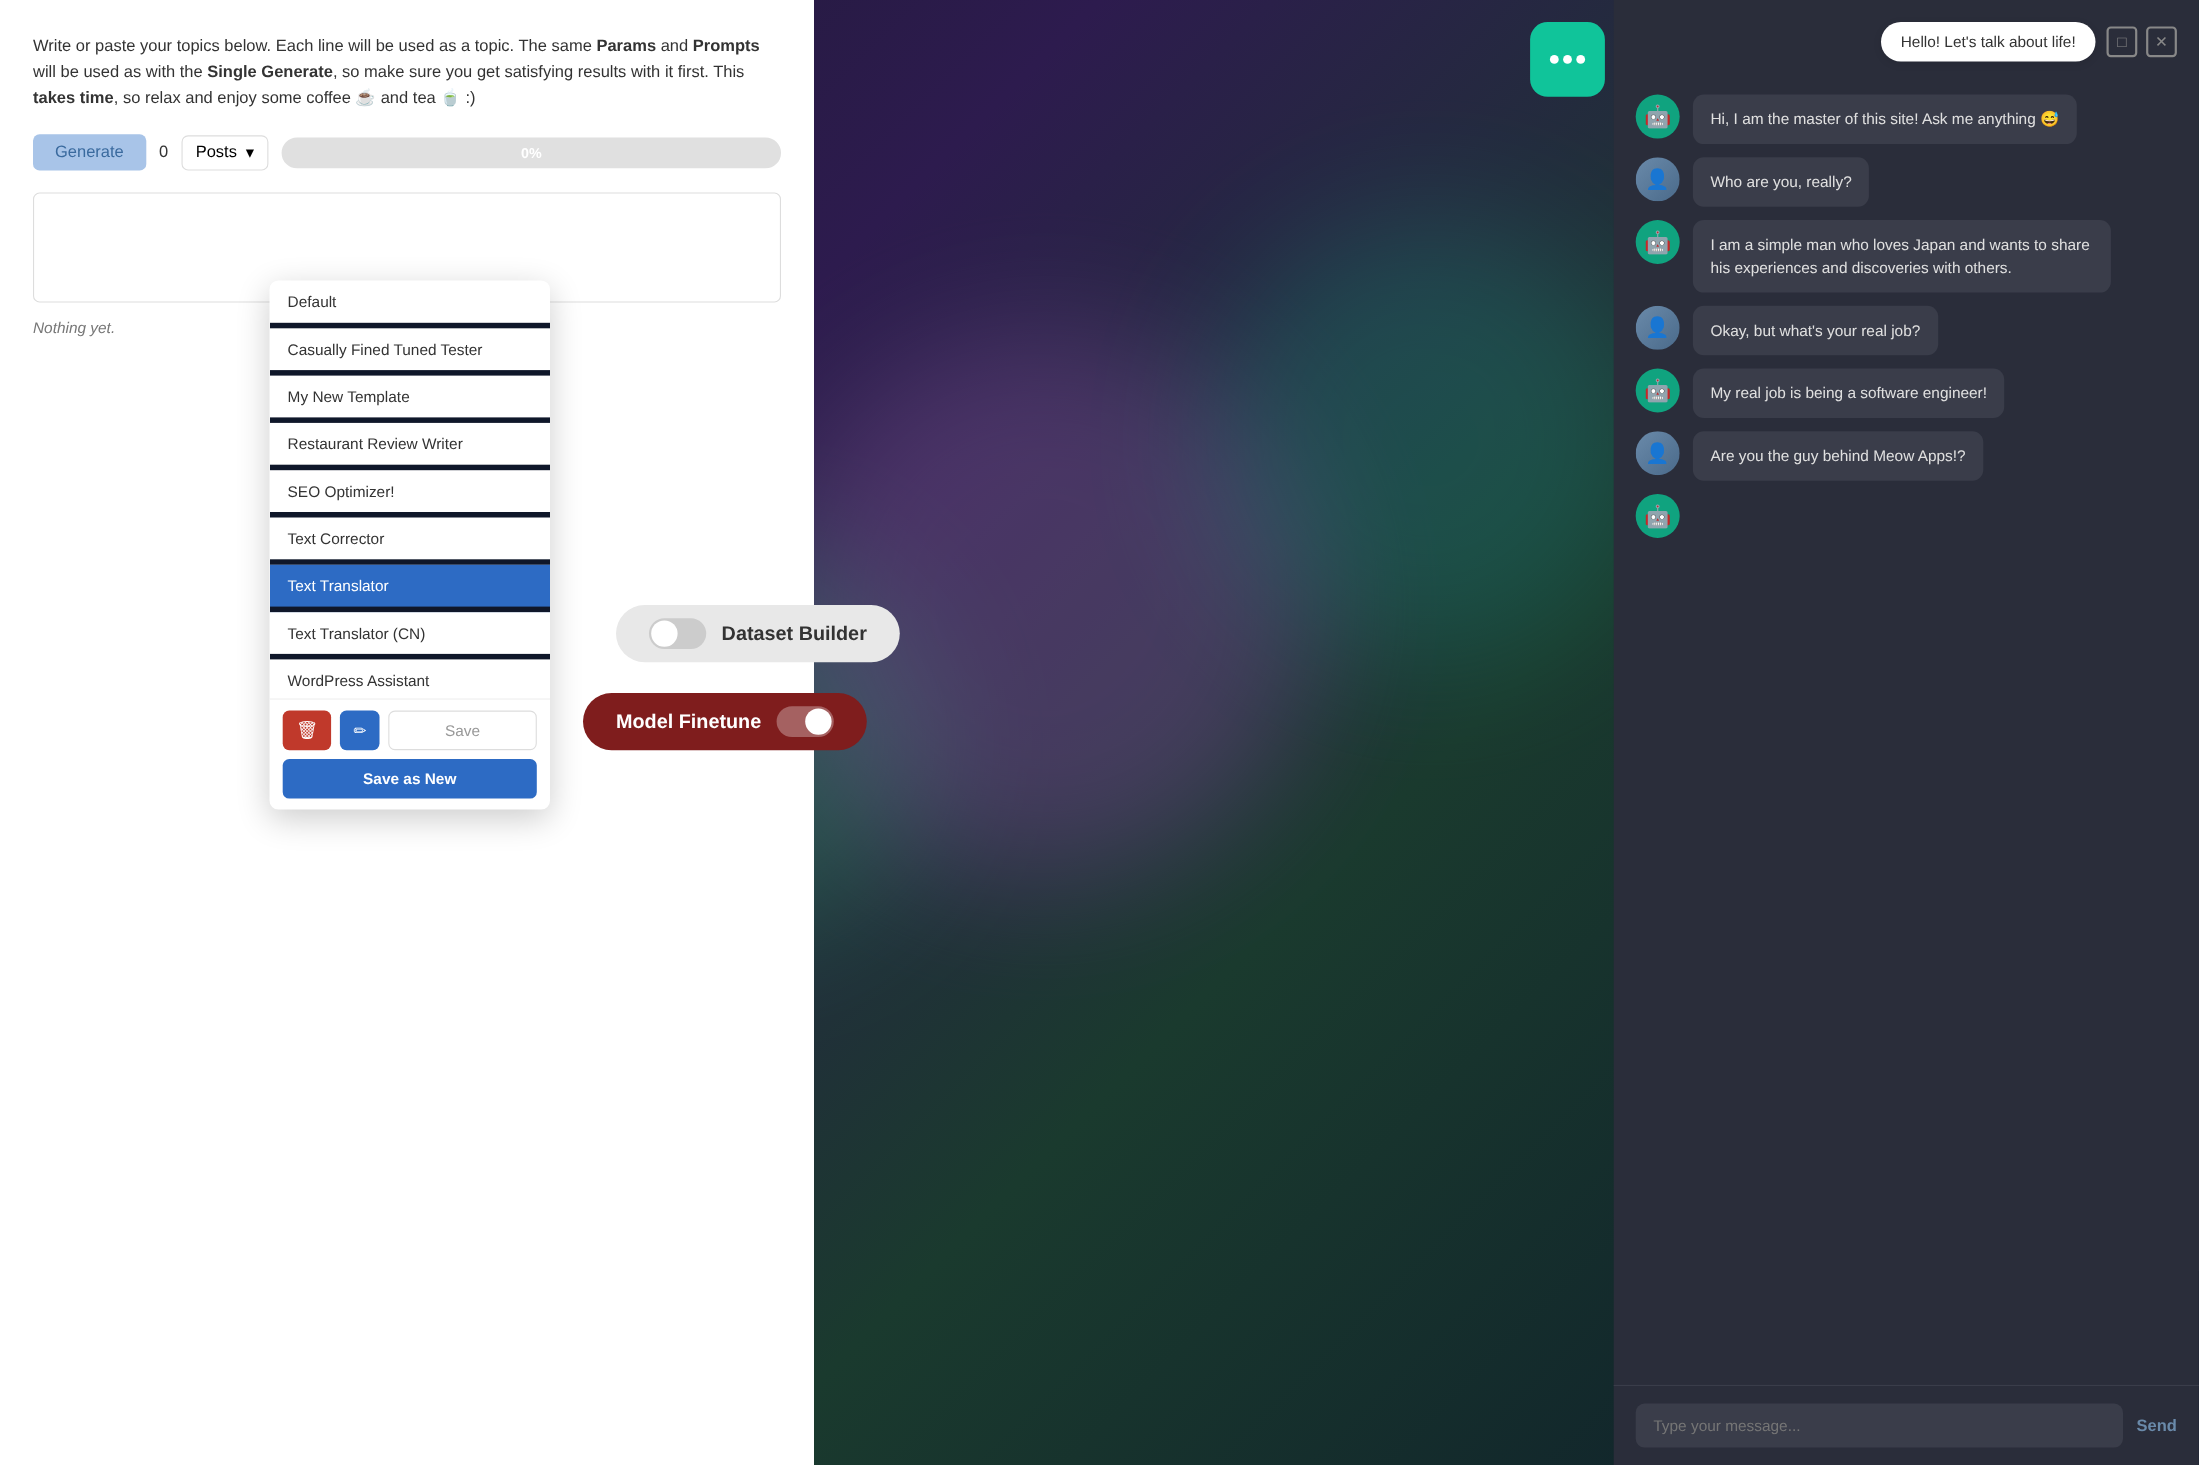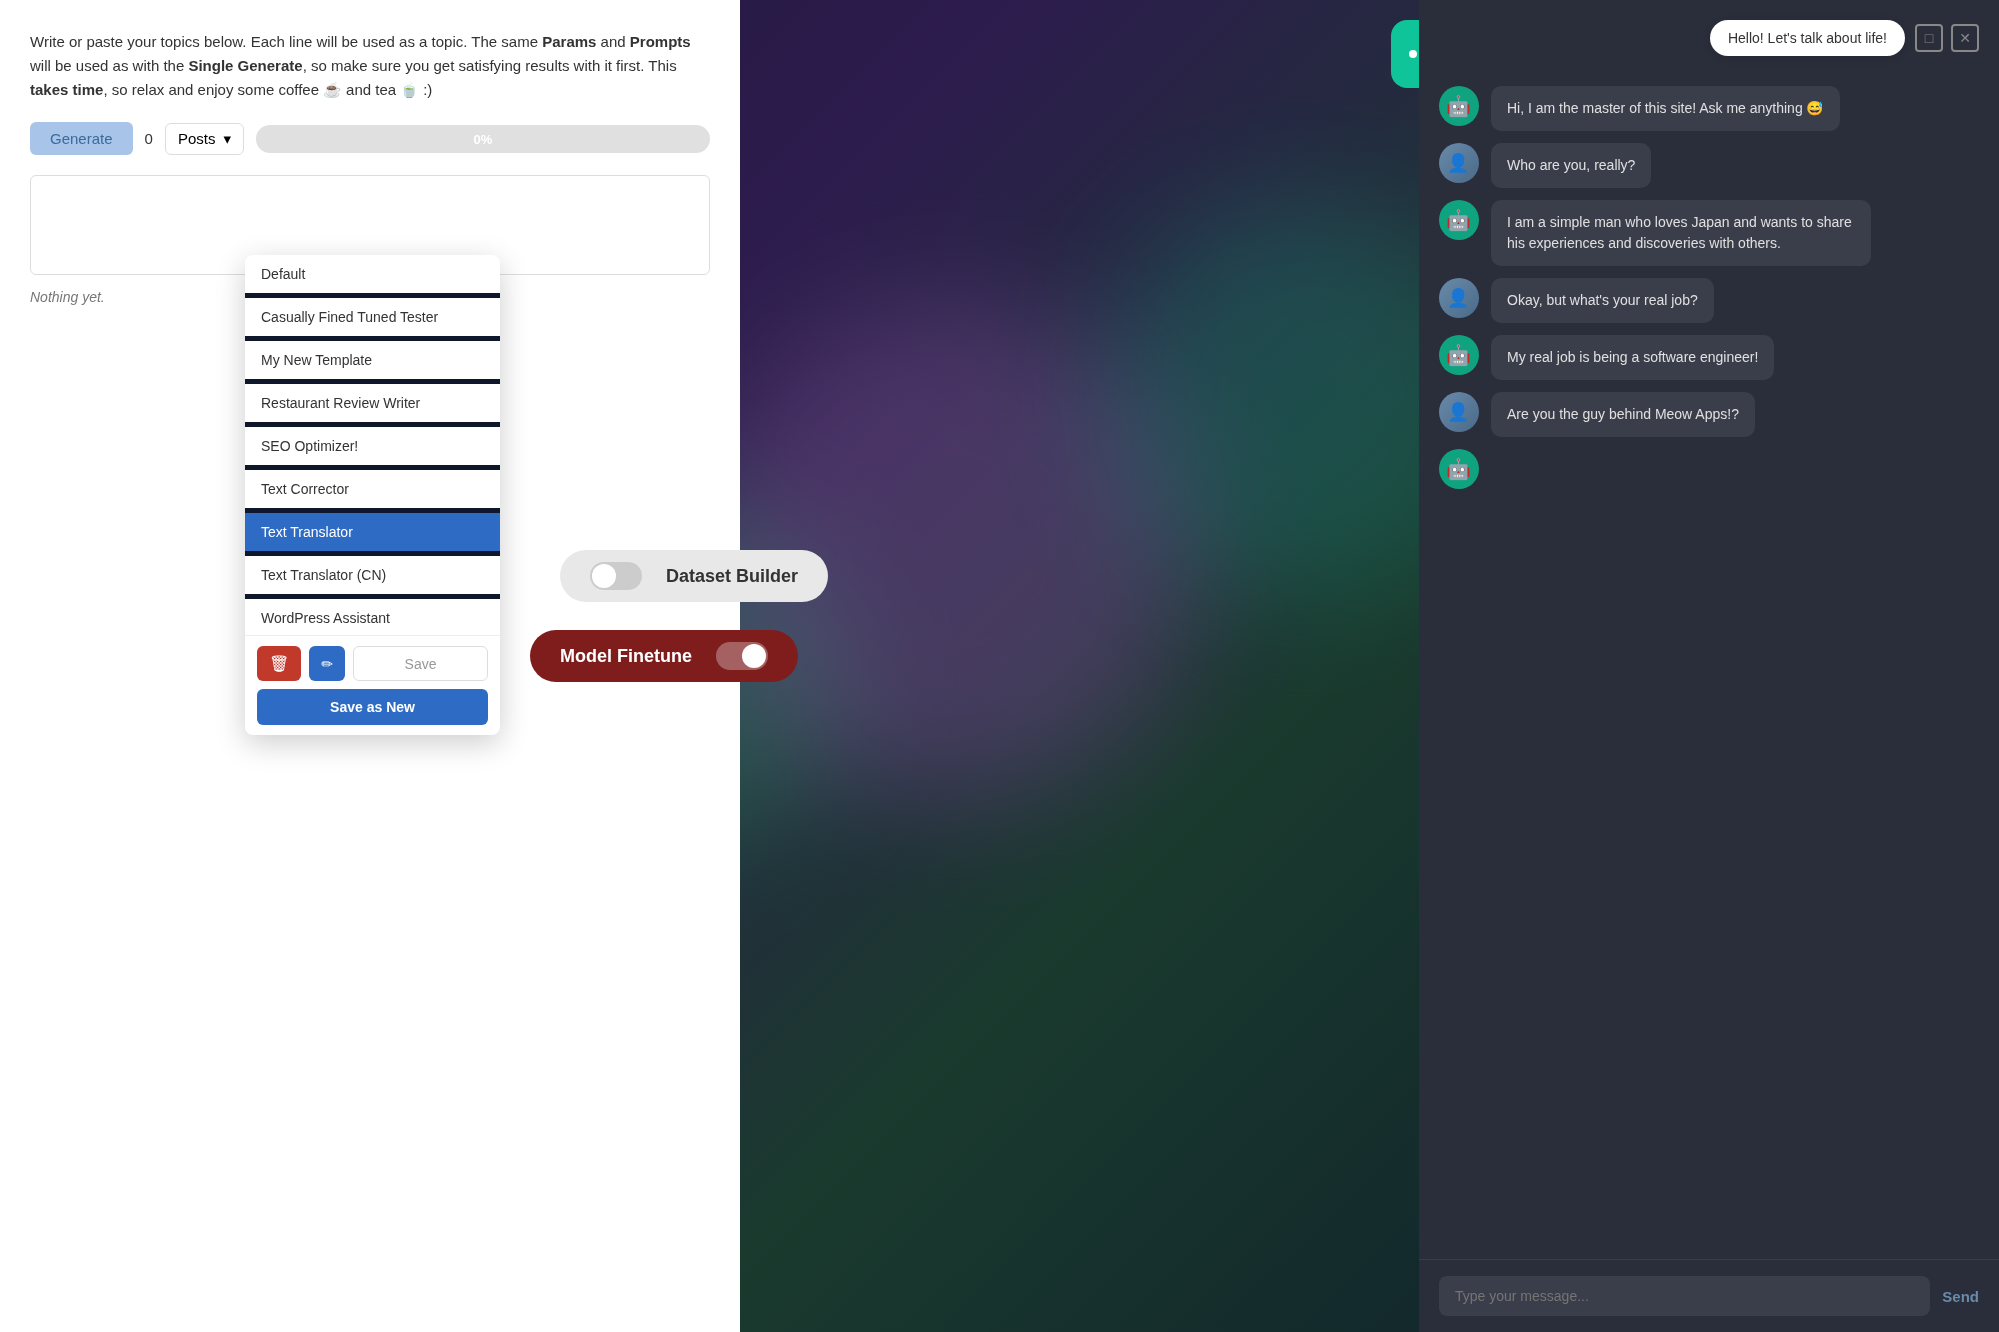--- a/index.html
+++ b/index.html
@@ -290,21 +290,21 @@
       cursor: pointer;
       font-size: 14px;
       font-weight: 600;
     }
 
     
     .chat-panel {
       position: absolute;
       right: 0;
       top: 0;
-      width: 580px;
+      width: 532px;
       height: 100%;
       background: #2a2d3a;
       display: flex;
       flex-direction: column;
     }
 
     .chat-header {
       padding: 20px;
       display: flex;
       justify-content: flex-end;
@@ -427,21 +427,21 @@
     
     .floating-card {
       position: absolute;
       border-radius: 30px;
       padding: 12px 30px;
       font-size: 18px;
       font-weight: 700;
       cursor: pointer;
       display: flex;
       align-items: center;
-      gap: 24px;
+      gap: 14px;
     }
 
     .dataset-builder-card {
       background: #e8e8e8;
       color: #333;
       left: 560px;
       top: 550px;
     }
 
     .model-finetune-card {

